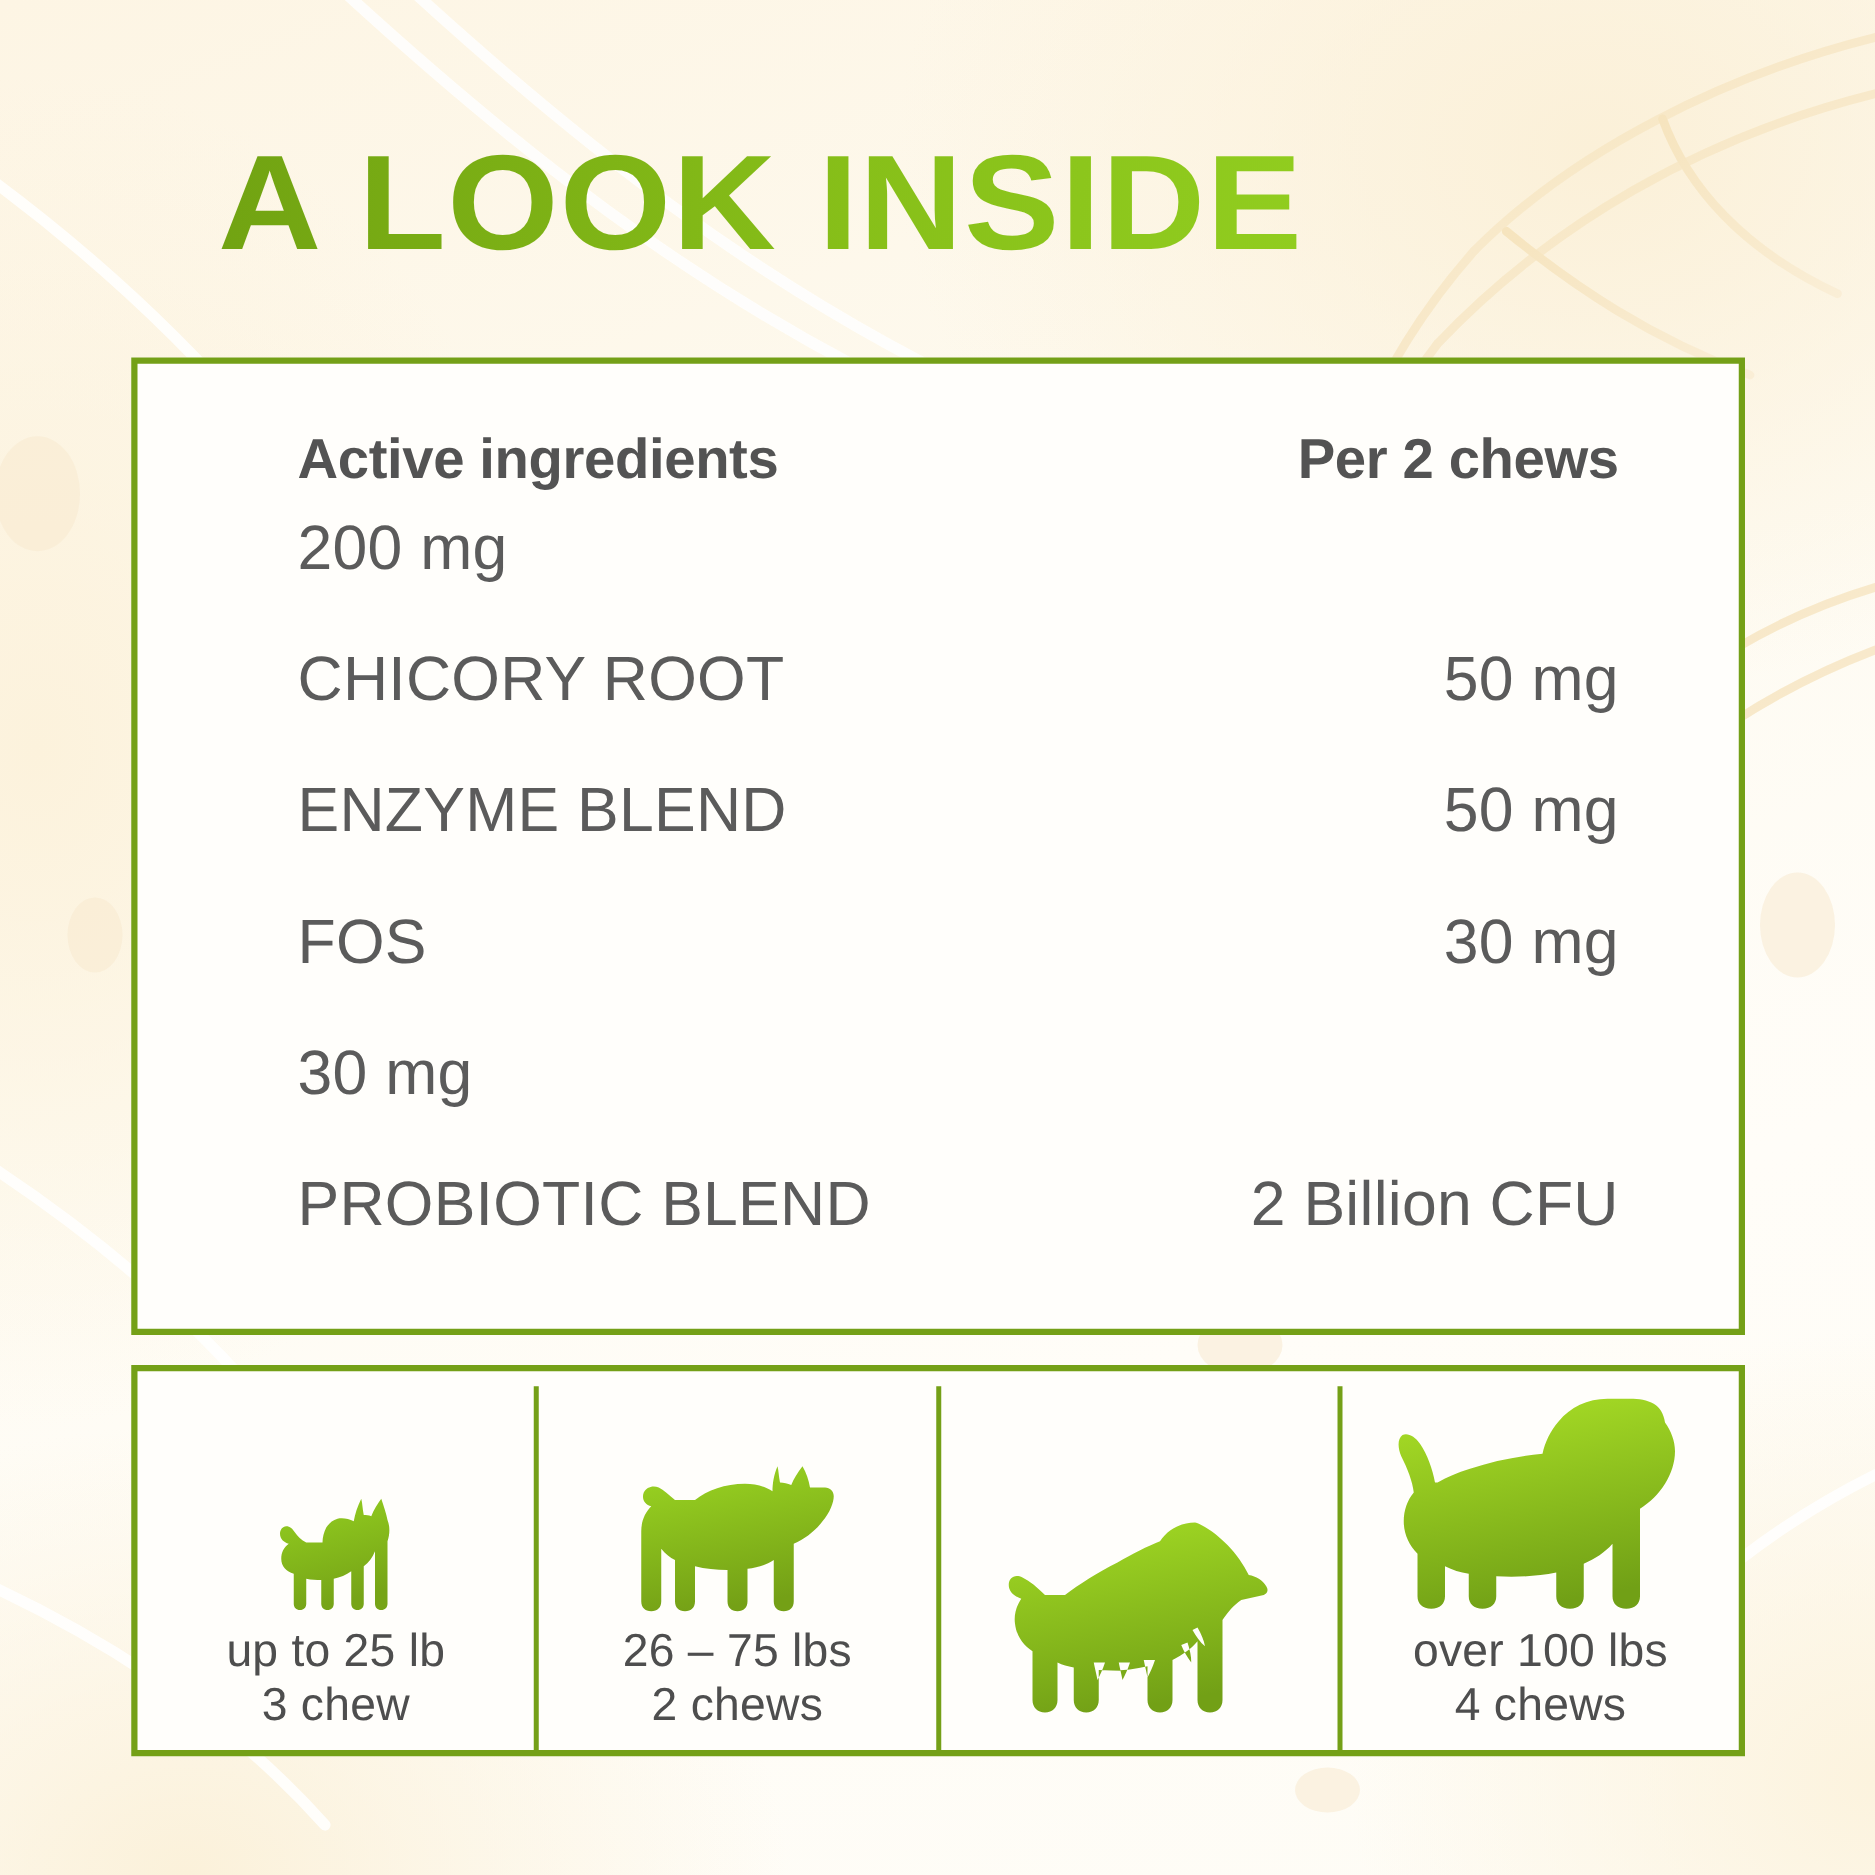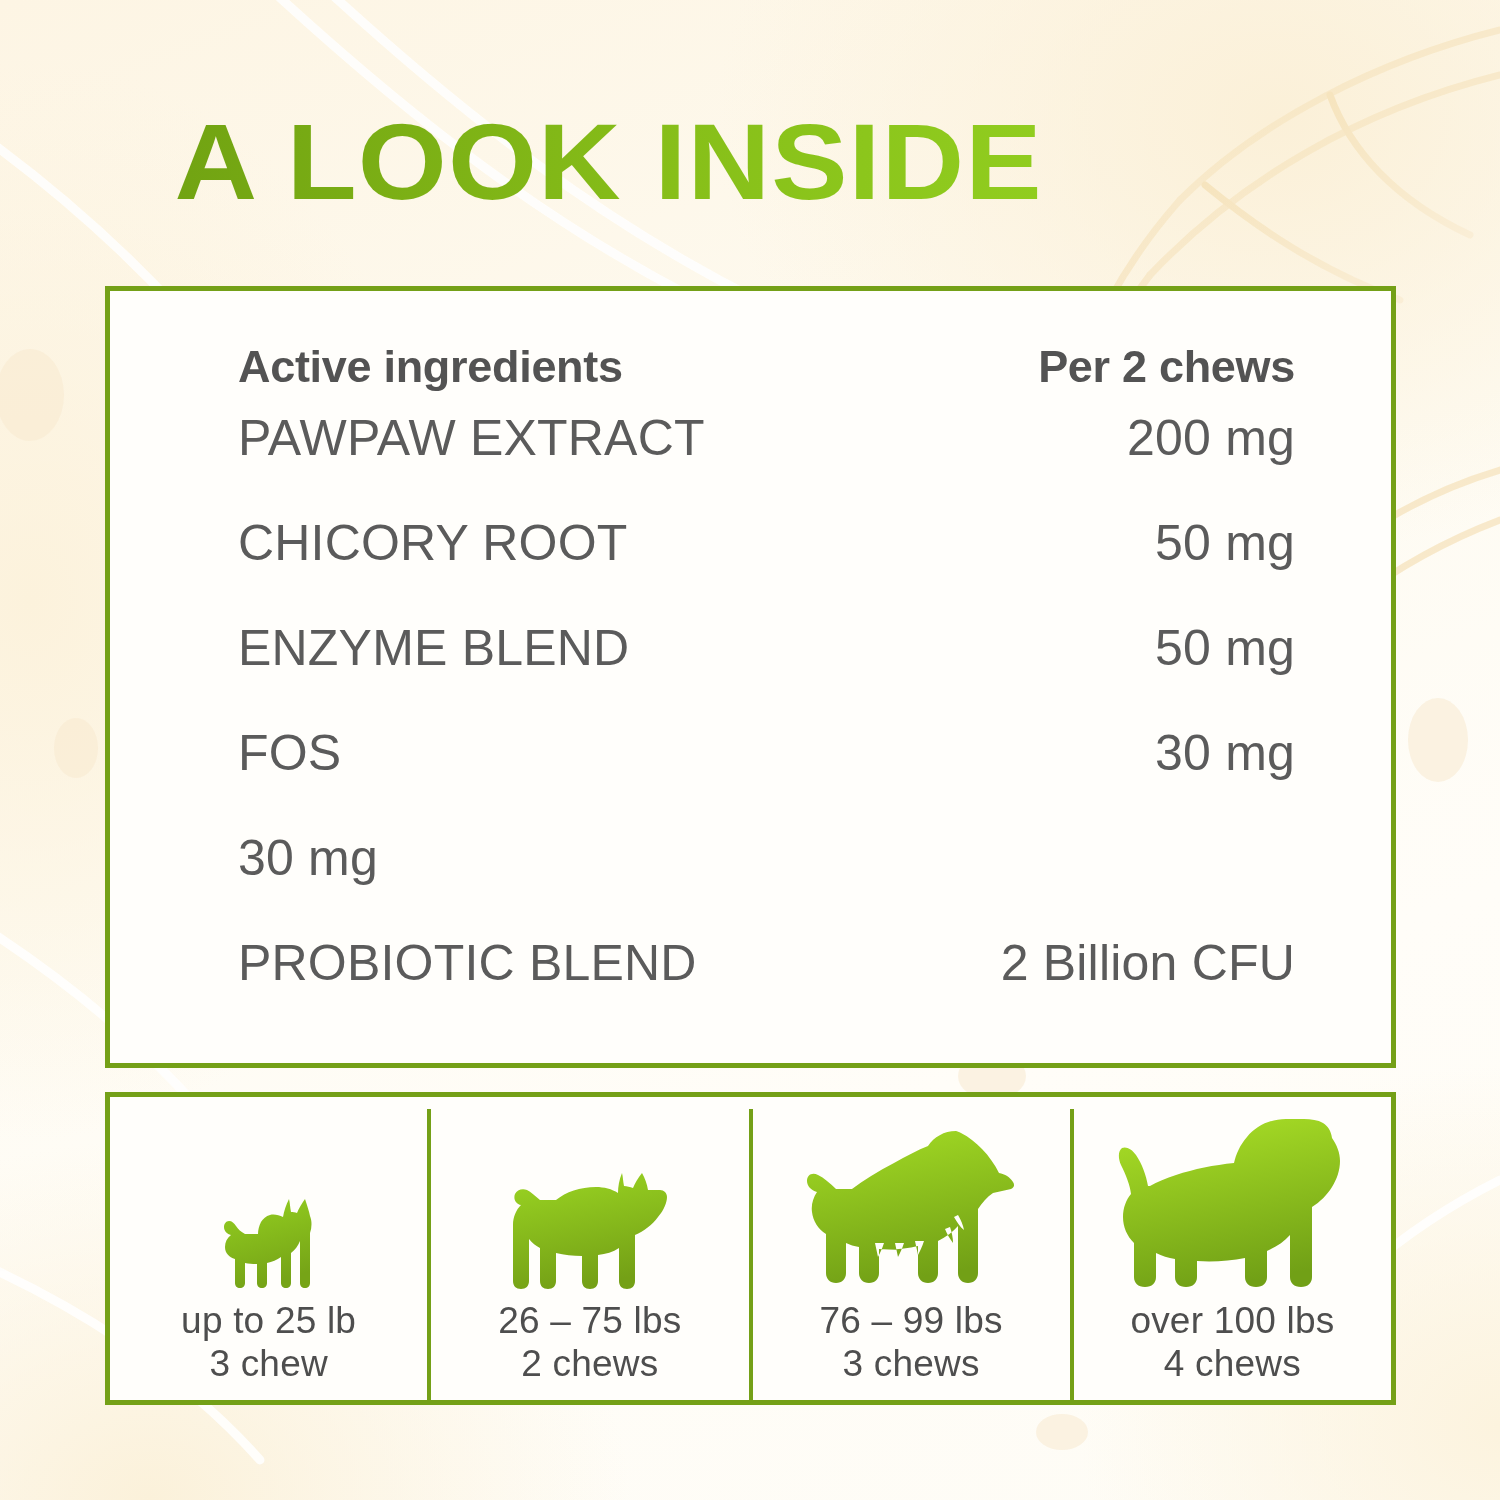--- a/index.html
+++ b/index.html
@@ -165,21 +165,20 @@
 
 <div id="ingredient-table">
   <div id="table-inner">
 
     <div class="t-row t-head">
       <span class="h-left">Active ingredients</span>
       <span class="h-right">Per 2 chews</span>
     </div>
 
     <div class="t-row t-body-row">
-      <span class="t-name">PAWPAW EXTRACT</span>
       <span class="t-value">200 mg</span>
     </div>
 
     <div class="t-row t-body-row">
       <span class="t-name">CHICORY ROOT</span>
       <span class="t-value">50 mg</span>
     </div>
 
     <div class="t-row t-body-row">
       <span class="t-name">ENZYME BLEND</span>
@@ -346,24 +345,20 @@
           C76 126 74 130 72 134
           C71 129 70 125 69 120 Z
           M144 104
           C146 110 147 115 147 120
           C144 116 141 111 139 106 Z
           M152 92
           C155 97 157 102 158 107
           C154 104 151 99 148 94 Z"></path>
       </svg>
     </div>
-    <div class="dose-label">
-      <div>76 – 99 lbs</div>
-      <div>3 chews</div>
-    </div>
   </div>
 
   <div class="dose-cell">
     <div class="dog-art">
       <svg width="228" height="180" viewBox="0 0 228 180" xmlns="http://www.w3.org/2000/svg">
         <defs>
           <linearGradient id="dg4" x1="0.2" y1="0" x2="0.45" y2="1">
             <stop offset="0%" stop-color="#a8de26"></stop>
             <stop offset="100%" stop-color="#71a016"></stop>
           </linearGradient>

